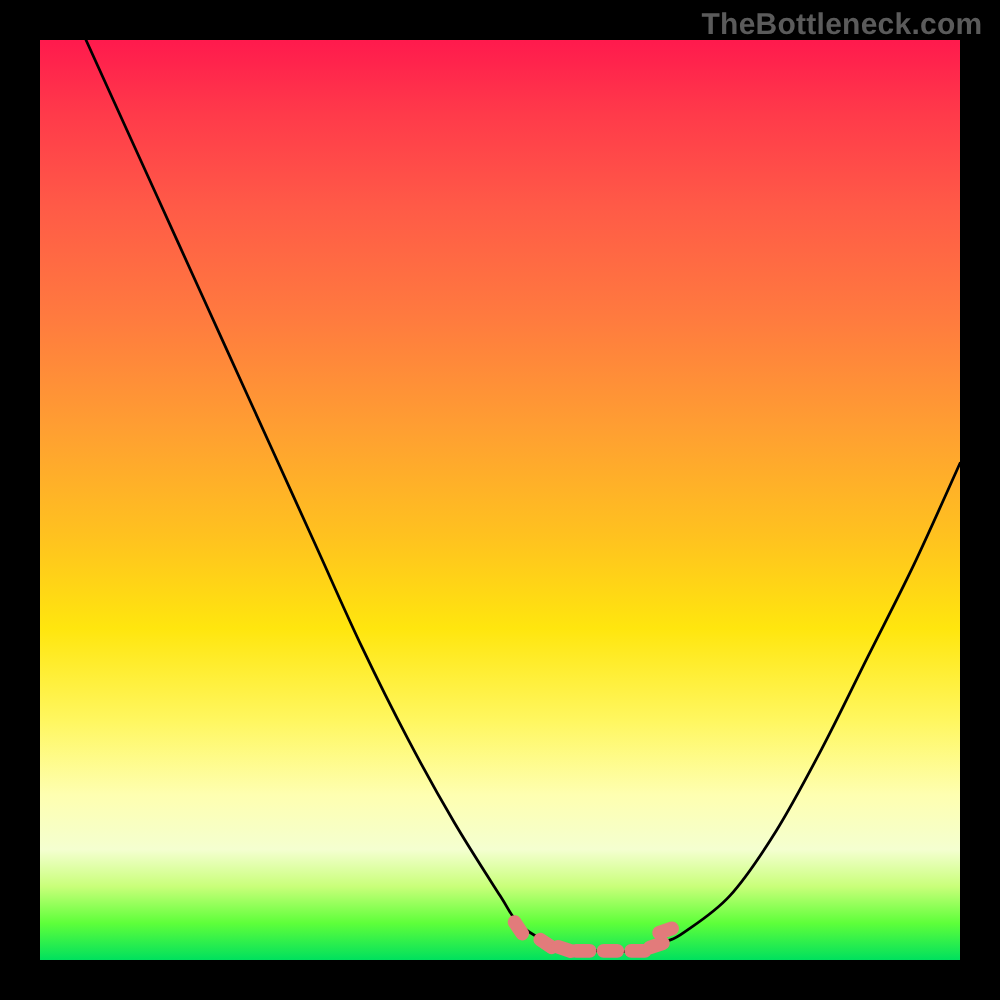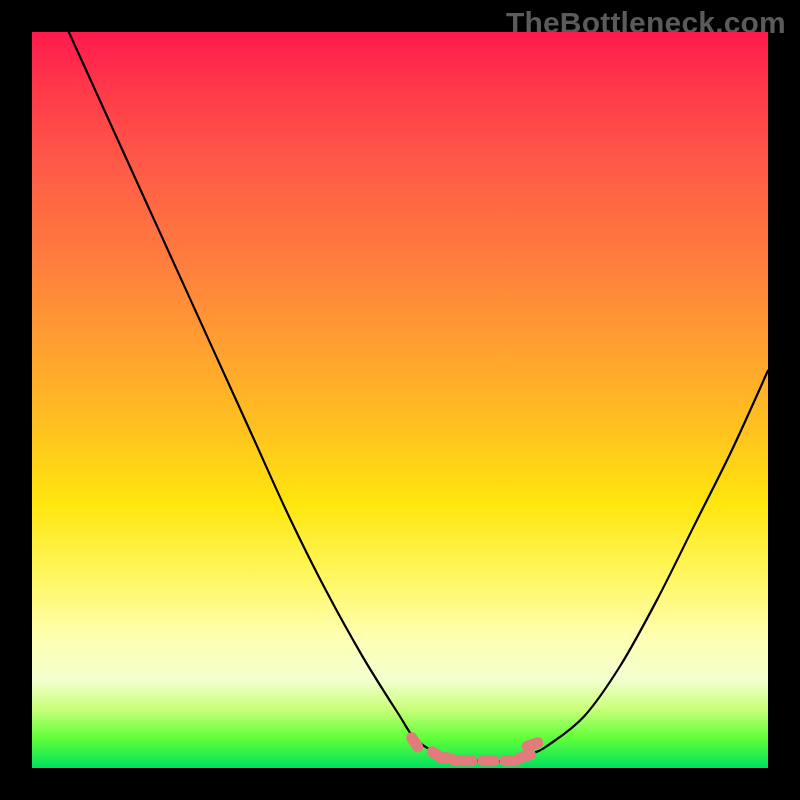--- a/index.html
+++ b/index.html
@@ -41,21 +41,21 @@
       #c9ff7a 92%,
       #5eff3a 96%,
       #00e05e 100%
     );
   }
   .watermark {
     position: absolute;
     top: 6px;
     right: 14px;
     color: #5b5b5b;
-    font-size: 30px;
+    font-size: 24px;
     font-weight: 600;
     letter-spacing: 0.2px;
     user-select: none;
     margin-left: 47px;
   }
   svg.curve {
     position: absolute;
     left: 0;
     top: 0;
     width: 736px;

